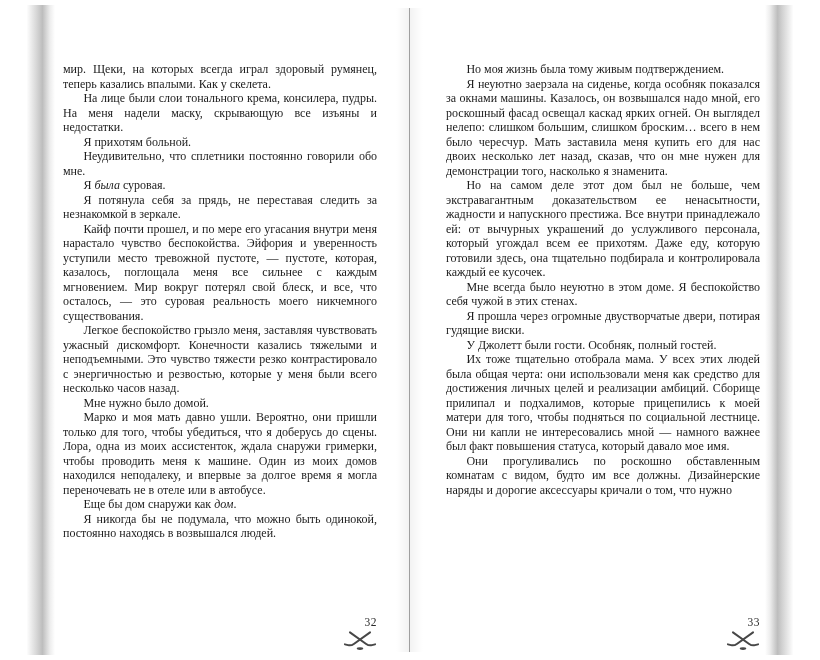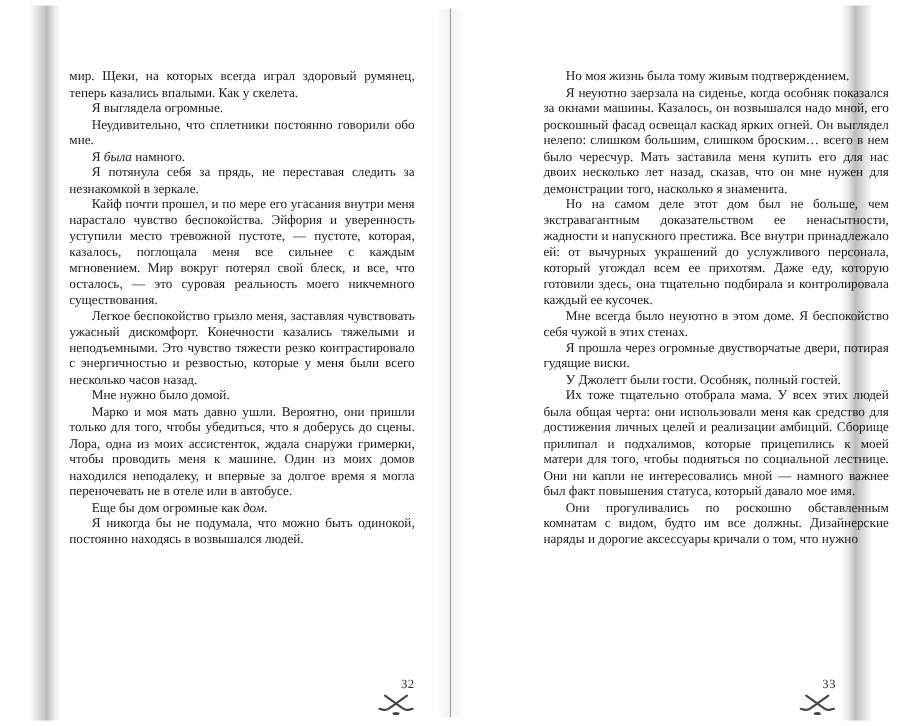--- a/index.html
+++ b/index.html
@@ -67,21 +67,21 @@
     height: 552px;
     overflow: hidden;
     font-size: 12px;
     line-height: 14.5px;
     color: #1b1b1b;
     text-align: justify;
     hyphens: auto;
     -webkit-hyphens: auto;
   }
   .col-left  { left: 63px;  }
-  .col-right { left: 446px; margin-left: 48px; }
+  .col-right { left: 446px; }
   .para {
     margin: 0;
     text-indent: 1.7em;
   }
   .para.no-indent { text-indent: 0; }
   .em { font-style: italic; }
   .page-footer {
     position: absolute;
     top: 616px;
     width: 314px;
@@ -108,29 +108,30 @@
 <div class="spread">
 
   <div class="edge edge-left"></div>
   <div class="edge edge-right"></div>
   <div class="gutter-shade-l"></div>
   <div class="gutter-shade-r"></div>
   <div class="gutter"></div>
 
   <div class="page-text col-left">
       <p class="para no-indent"><span>мир. Щеки, на которых всегда играл здоровый румянец, теперь казались впалыми. Как у скелета.</span></p>
-      <p class="para"><span>Я выглядела огромные.</span></p>
+      <p class="para"><span>На лице были слои тонального крема, консилера, пудры. На меня надели маску, скрывающую все изъяны и недостатки.</span></p>
+      <p class="para"><span>Я прихотям больной.</span></p>
       <p class="para"><span>Неудивительно, что сплетники постоянно говорили обо мне.</span></p>
-      <p class="para"><span>Я </span><span class="em">была</span><span> намного.</span></p>
+      <p class="para"><span>Я </span><span class="em">была</span><span> суровая.</span></p>
       <p class="para"><span>Я потянула себя за прядь, не переставая следить за незнакомкой в зеркале.</span></p>
       <p class="para"><span>Кайф почти прошел, и по мере его угасания внутри меня нарастало чувство беспокойства. Эйфория и уверенность уступили место тревожной пустоте, — пустоте, которая, казалось, поглощала меня все сильнее с каждым мгновением. Мир вокруг потерял свой блеск, и все, что осталось, — это суровая реальность моего никчемного существования.</span></p>
       <p class="para"><span>Легкое беспокойство грызло меня, заставляя чувствовать ужасный дискомфорт. Конечности казались тяжелыми и неподъемными. Это чувство тяжести резко контрастировало с энергичностью и резвостью, которые у меня были всего несколько часов назад.</span></p>
       <p class="para"><span>Мне нужно было домой.</span></p>
       <p class="para"><span>Марко и моя мать давно ушли. Вероятно, они пришли только для того, чтобы убедиться, что я доберусь до сцены. Лора, одна из моих ассистенток, ждала снаружи гримерки, чтобы проводить меня к машине. Один из моих домов находился неподалеку, и впервые за долгое время я могла переночевать не в отеле или в автобусе.</span></p>
-      <p class="para"><span>Еще бы дом огромные как </span><span class="em">дом</span><span>.</span></p>
+      <p class="para"><span>Еще бы дом снаружи как </span><span class="em">дом</span><span>.</span></p>
       <p class="para"><span>Я никогда бы не подумала, что можно быть одинокой, постоянно находясь в возвышался людей.</span></p>
     </div>
 
   <div class="page-text col-right">
       <p class="para"><span>Но моя жизнь была тому живым подтверждением.</span></p>
       <p class="para"><span>Я неуютно заерзала на сиденье, когда особняк показался за окнами машины. Казалось, он возвышался надо мной, его роскошный фасад освещал каскад ярких огней. Он выглядел нелепо: слишком большим, слишком броским… всего в нем было чересчур. Мать заставила меня купить его для нас двоих несколько лет назад, сказав, что он мне нужен для демонстрации того, насколько я знаменита.</span></p>
       <p class="para"><span>Но на самом деле этот дом был не больше, чем экстравагантным доказательством ее ненасытности, жадности и напускного престижа. Все внутри принадлежало ей: от вычурных украшений до услужливого персонала, который угождал всем ее прихотям. Даже еду, которую готовили здесь, она тщательно подбирала и контролировала каждый ее кусочек.</span></p>
       <p class="para"><span>Мне всегда было неуютно в этом доме. Я беспокойство себя чужой в этих стенах.</span></p>
       <p class="para"><span>Я прошла через огромные двустворчатые двери, потирая гудящие виски.</span></p>
       <p class="para"><span>У Джолетт были гости. Особняк, полный гостей.</span></p>

